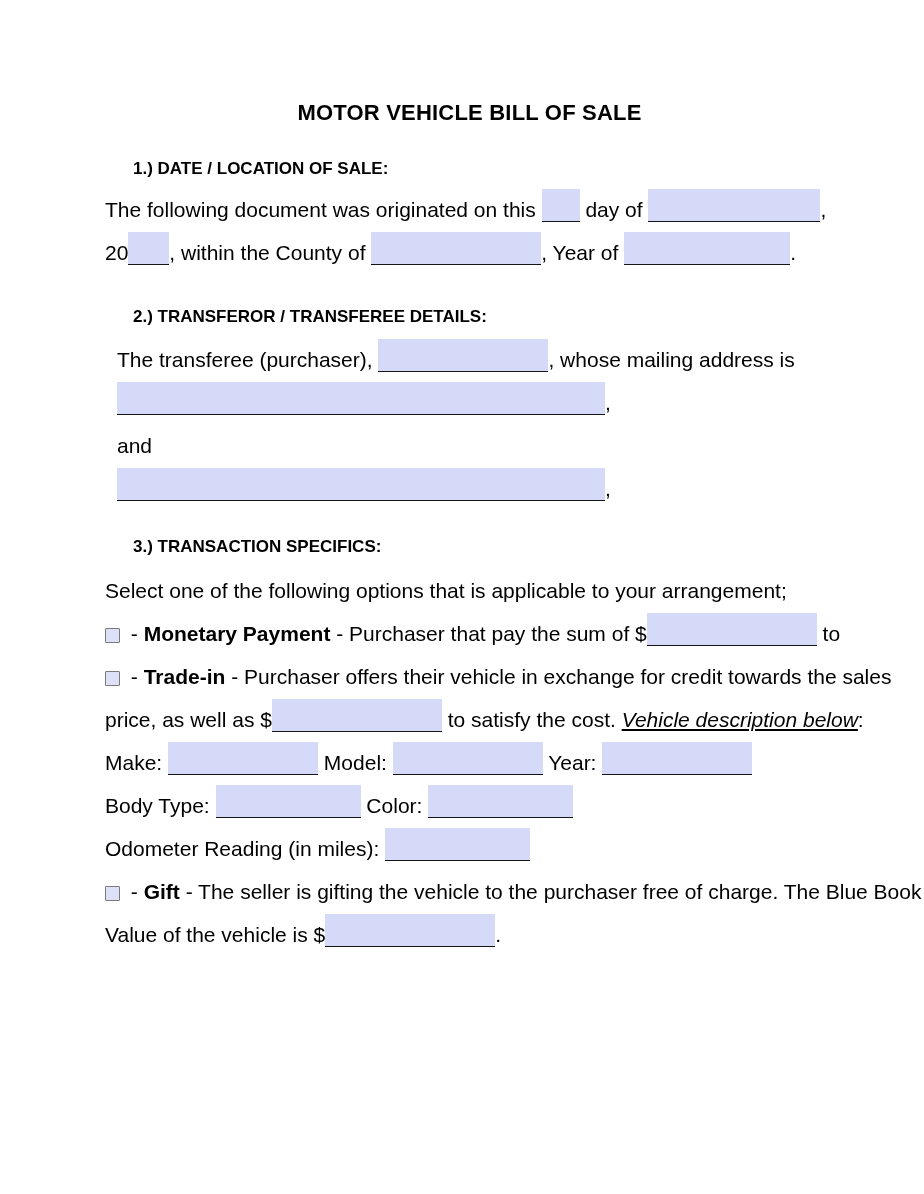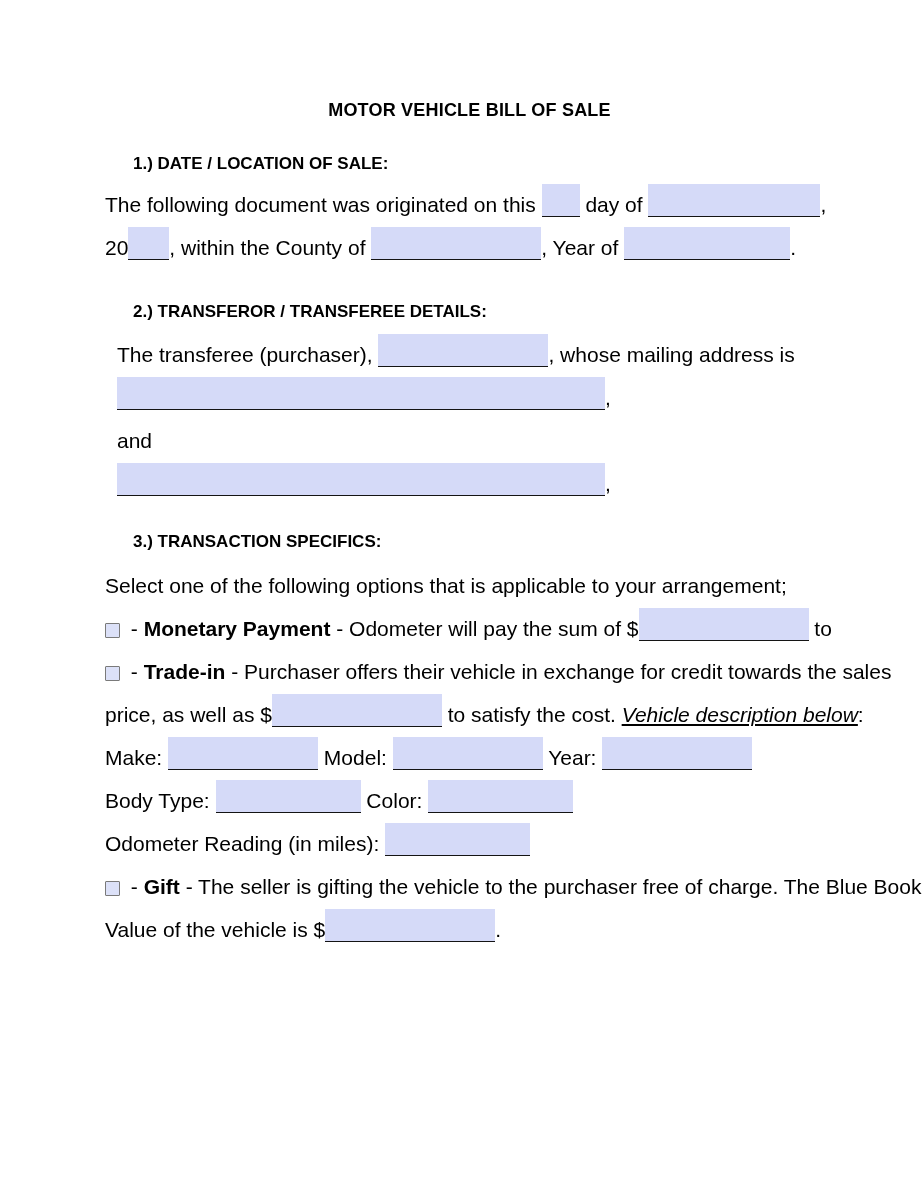--- a/index.html
+++ b/index.html
@@ -13,21 +13,21 @@
     font-family:"Liberation Sans","DejaVu Sans",sans-serif;
     color:#000;
     position:relative;
     overflow:hidden;
   }
   .page{position:relative;width:924px;height:1194px;}
   .content{padding:0 90px 0 105px;}
   .doc-title{
     margin-top:100px;
     text-align:center;
-    font-size:18px;
+    font-size:22px;
     font-weight:bold;
     letter-spacing:.2px;
     white-space:pre;
   }
   .sec-heading{
     font-size:17px;
     font-weight:bold;
     padding-left:28px;
     white-space:pre;
   }
@@ -87,21 +87,21 @@
       <div class="line"><span>The transferee (purchaser), </span><span class="f w-std"></span><span>, whose mailing address is</span></div>
       <div class="line"><span class="f w-addr"></span><span>,</span></div>
       <div class="line"><span>and</span></div>
       <div class="line"><span class="f w-addr"></span><span>,</span></div>
     </div>
 
     <div class="sec-heading sec3-heading">3.) TRANSACTION SPECIFICS:</div>
     <div class="para p3">
       <div class="line"><span>Select one of the following options that is applicable to your arrangement;</span></div>
 
-      <div class="line"><span class="cb"></span><span> - </span><span class="b">Monetary Payment</span><span> - Odometer will pay the sum of $</span><span class="f w-std"></span><span> to</span></div>
+      <div class="line"><span class="cb"></span><span> - </span><span class="b">Monetary Payment</span><span> - Purchaser that pay the sum of $</span><span class="f w-std"></span><span> to</span></div>
 
       <div class="line"><span class="cb"></span><span> - </span><span class="b">Trade-in</span><span> - Purchaser offers their vehicle in exchange for credit towards the sales</span></div>
       <div class="line"><span>price, as well as $</span><span class="f w-std"></span><span> to satisfy the cost. </span><span class="iu">Vehicle description below</span><span>:</span></div>
 
       <div class="line"><span>Make: </span><span class="f w-veh"></span><span> Model: </span><span class="f w-veh"></span><span> Year: </span><span class="f w-veh"></span></div>
       <div class="line"><span>Body Type: </span><span class="f w-veh2"></span><span> Color: </span><span class="f w-veh2"></span></div>
       <div class="line"><span>Odometer Reading (in miles): </span><span class="f w-veh2"></span></div>
 
       <div class="line"><span class="cb"></span><span> - </span><span class="b">Gift</span><span> - The seller is gifting the vehicle to the purchaser free of charge. The Blue Book</span></div>
       <div class="line"><span>Value of the vehicle is $</span><span class="f w-std"></span><span>.</span></div>

